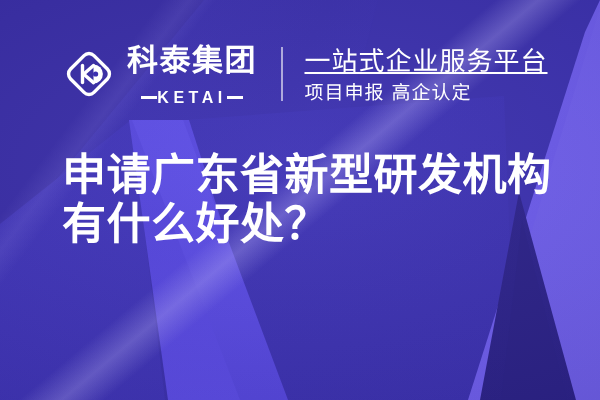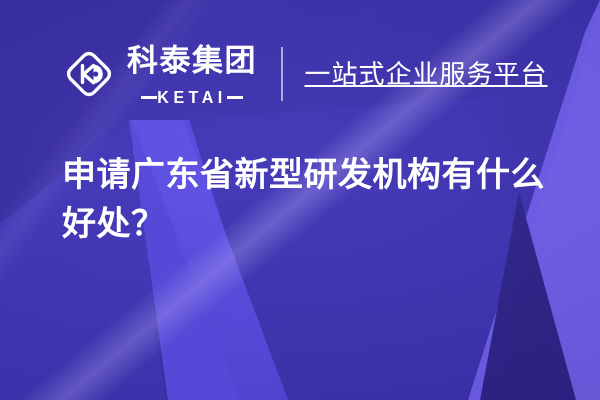--- a/index.html
+++ b/index.html
@@ -190,21 +190,21 @@
     white-space: nowrap;
     font-family: "DejaVu Sans", "Liberation Sans", sans-serif;
   }
 
   
   .headline {
     position: absolute;
     left: 62px;
     top: 150px;
     width: 492px;
-    font-size: 34px;
+    font-size: 44px;
     line-height: 49px;
     font-weight: 700;
     color: #ffffff;
     letter-spacing: .5px;
     font-family: "DejaVu Sans", "Liberation Sans", sans-serif;
     word-break: break-all;
   }
 </style>
 </head>
 <body>
@@ -253,18 +253,19 @@
           <span class="logo-en">KETAI</span>
           <i class="logo-rule"></i>
         </span>
       </span>
     </div>
 
     <span class="header-divider"></span>
 
     <div class="tagline">
       <span class="tagline-main">一站式企业服务平台</span>
+      <span class="tagline-sub">项目申报 高企认定</span>
     </div>
   </div>
 
   <div class="headline">申请广东省新型研发机构有什么好处？</div>
 
 </div>
 
 </body></html>

